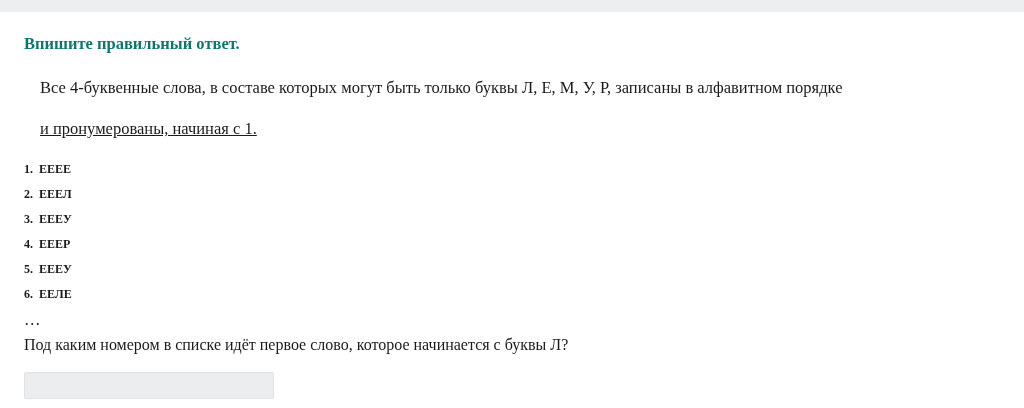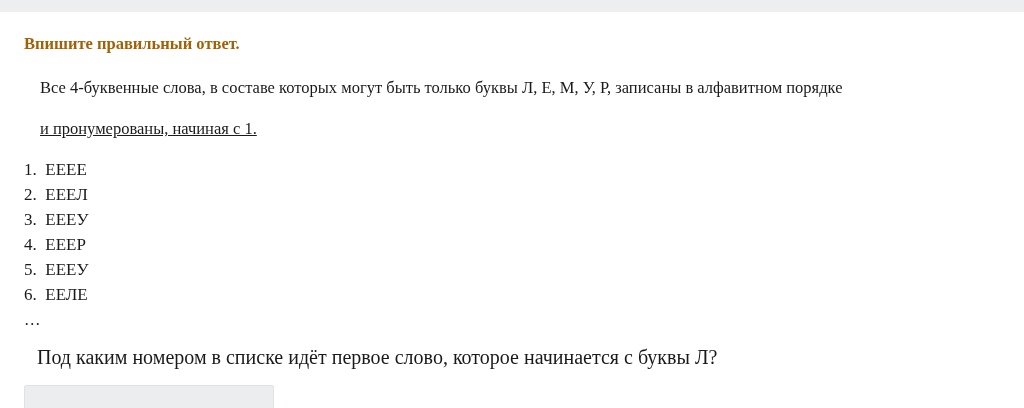--- a/index.html
+++ b/index.html
@@ -20,21 +20,21 @@
     background: #eceef0;
   }
   .page {
     padding: 16px 24px 0 24px;
   }
   .task-heading {
     font-family: "Liberation Serif", serif;
     font-weight: bold;
     font-size: 16.5px;
     line-height: 1.2;
-    color: #a16207;
+    color: #0f766e;
     margin: 6px 0 11px 0;
   }
   .task-body {
     margin-top: 21px;
     font-size: 16.5px;
     line-height: 25px;
     color: #1a1a1a;
   }
   .para {
     margin: 16px;
@@ -43,32 +43,33 @@
   .para + .para {
     margin-top: 0;
     text-decoration: underline;
   }
   .word-list {
     list-style: none;
     margin: 0;
     padding: 0;
   }
   .word-list li {
-    font-size: 17px;
+    font-size: 12px;
     line-height: 25px;
     white-space: pre;
+    font-weight: bold;
   }
   .ellipsis-line {
     font-size: 16.5px;
     line-height: 25px;
     letter-spacing: 1px;
   }
   .question-line {
-    margin: 13px;
-    font-size: 20px;
+    margin: 0;
+    font-size: 16px;
     line-height: 25px;
   }
   .answer-row {
     margin-top: 15px;
   }
   .answer-input {
     width: 250px;
     height: 27px;
     background: #ebedef;
     border: 1px solid #e0e2e5;

